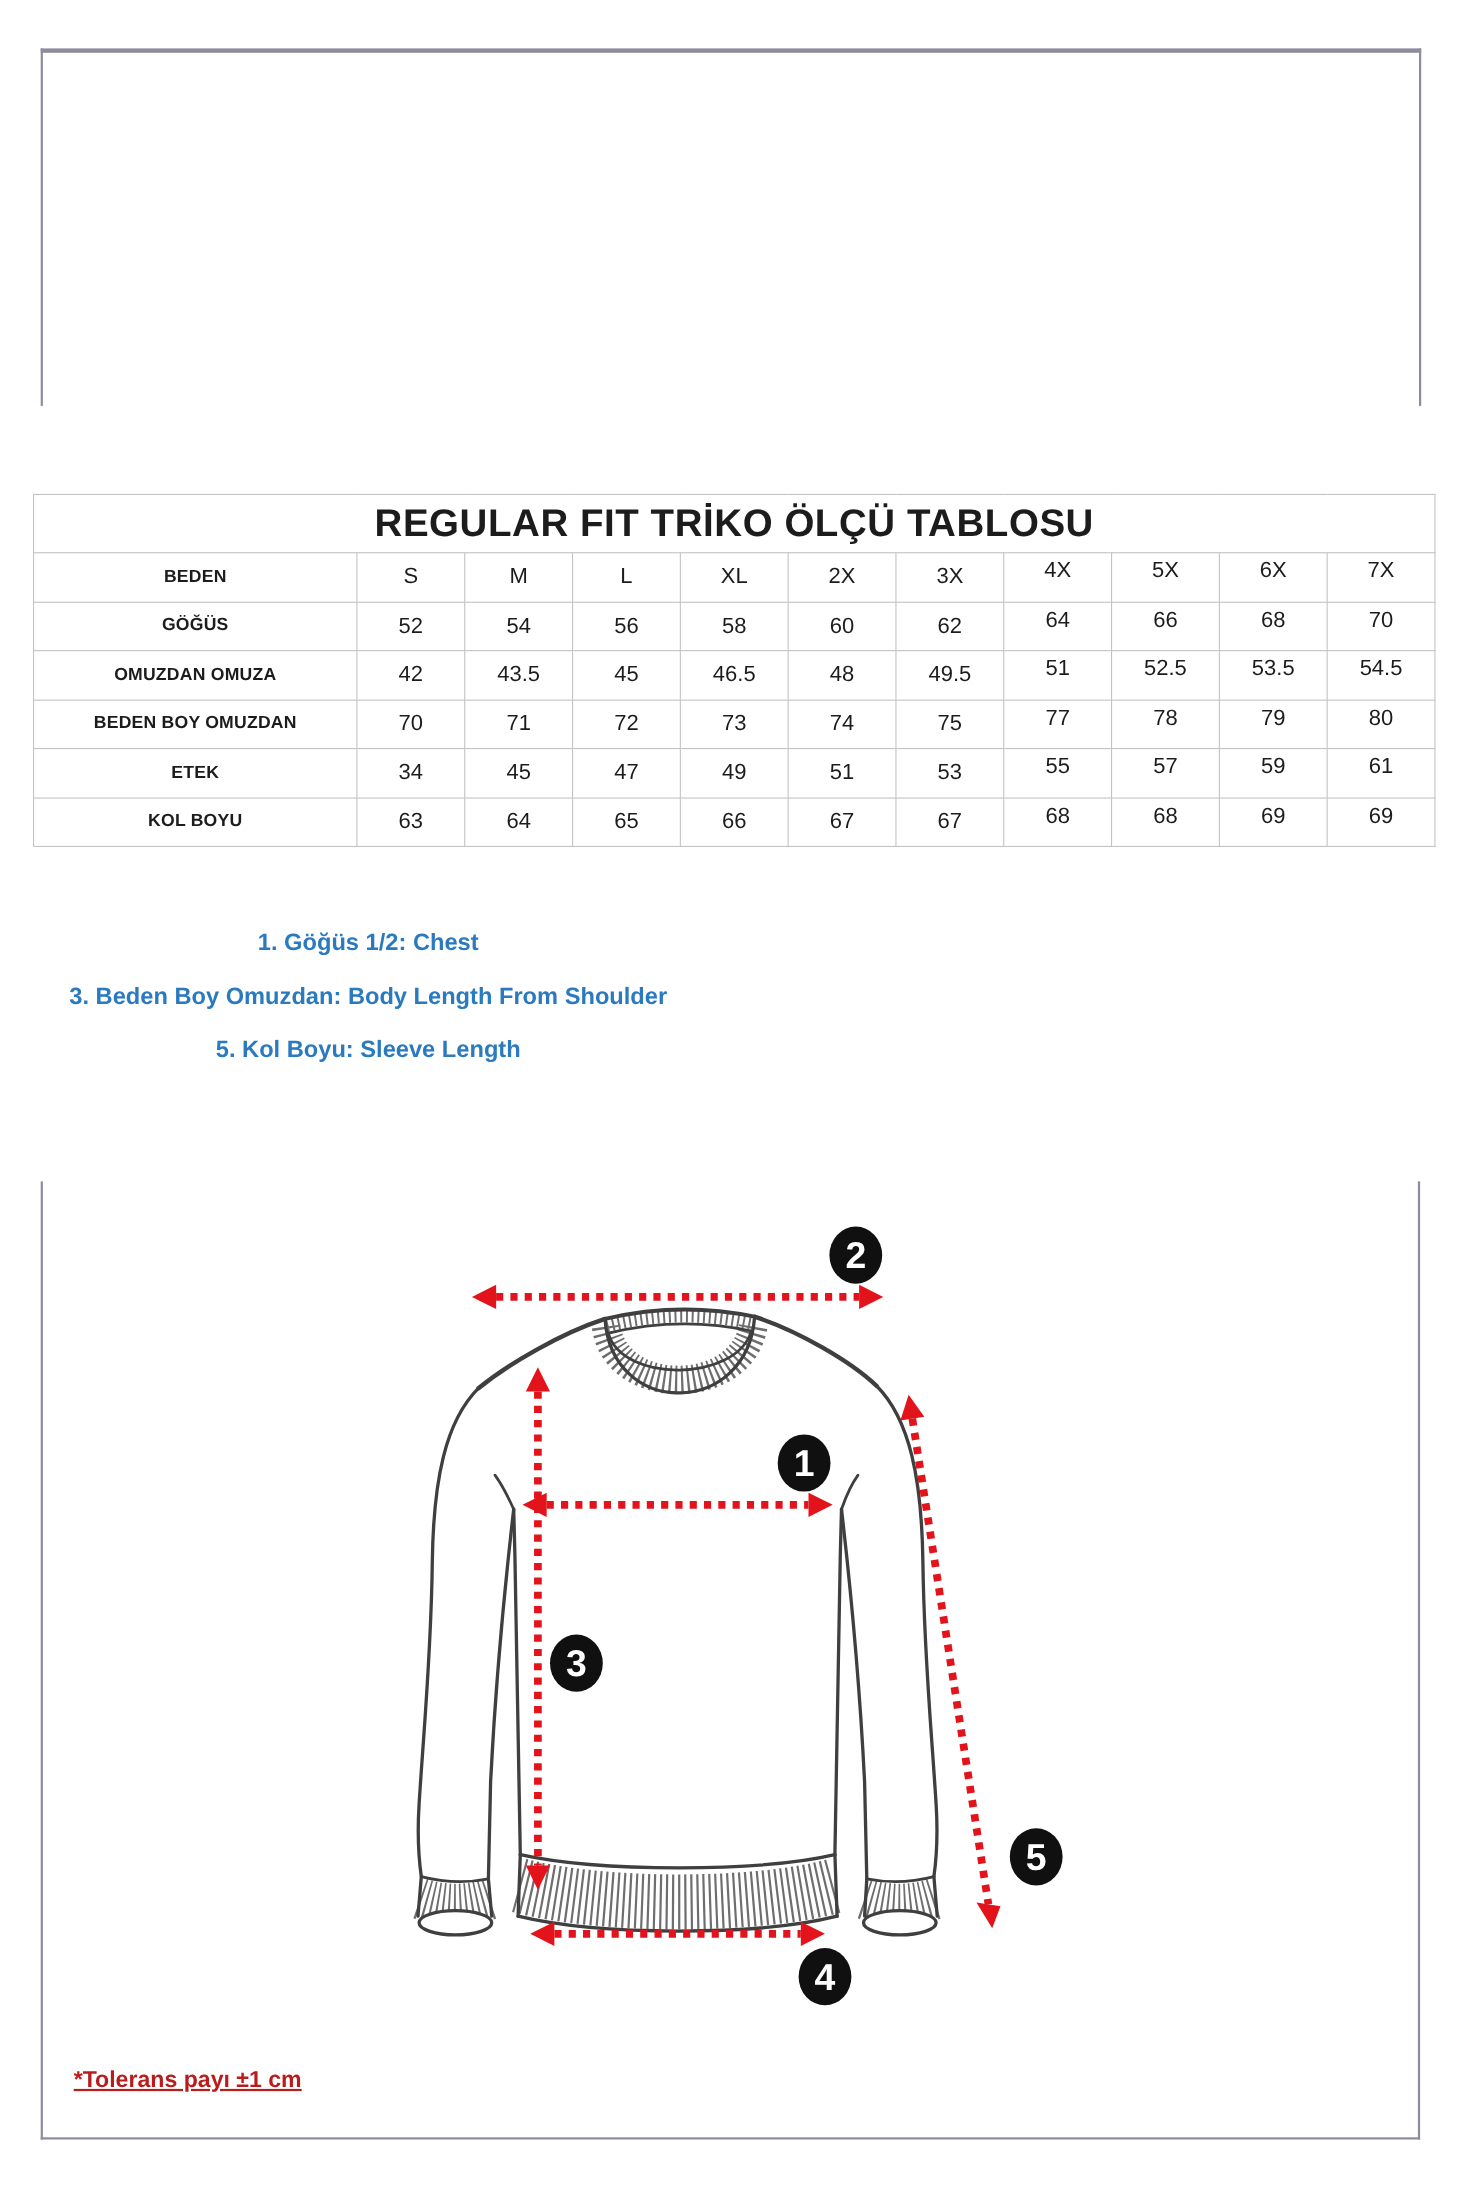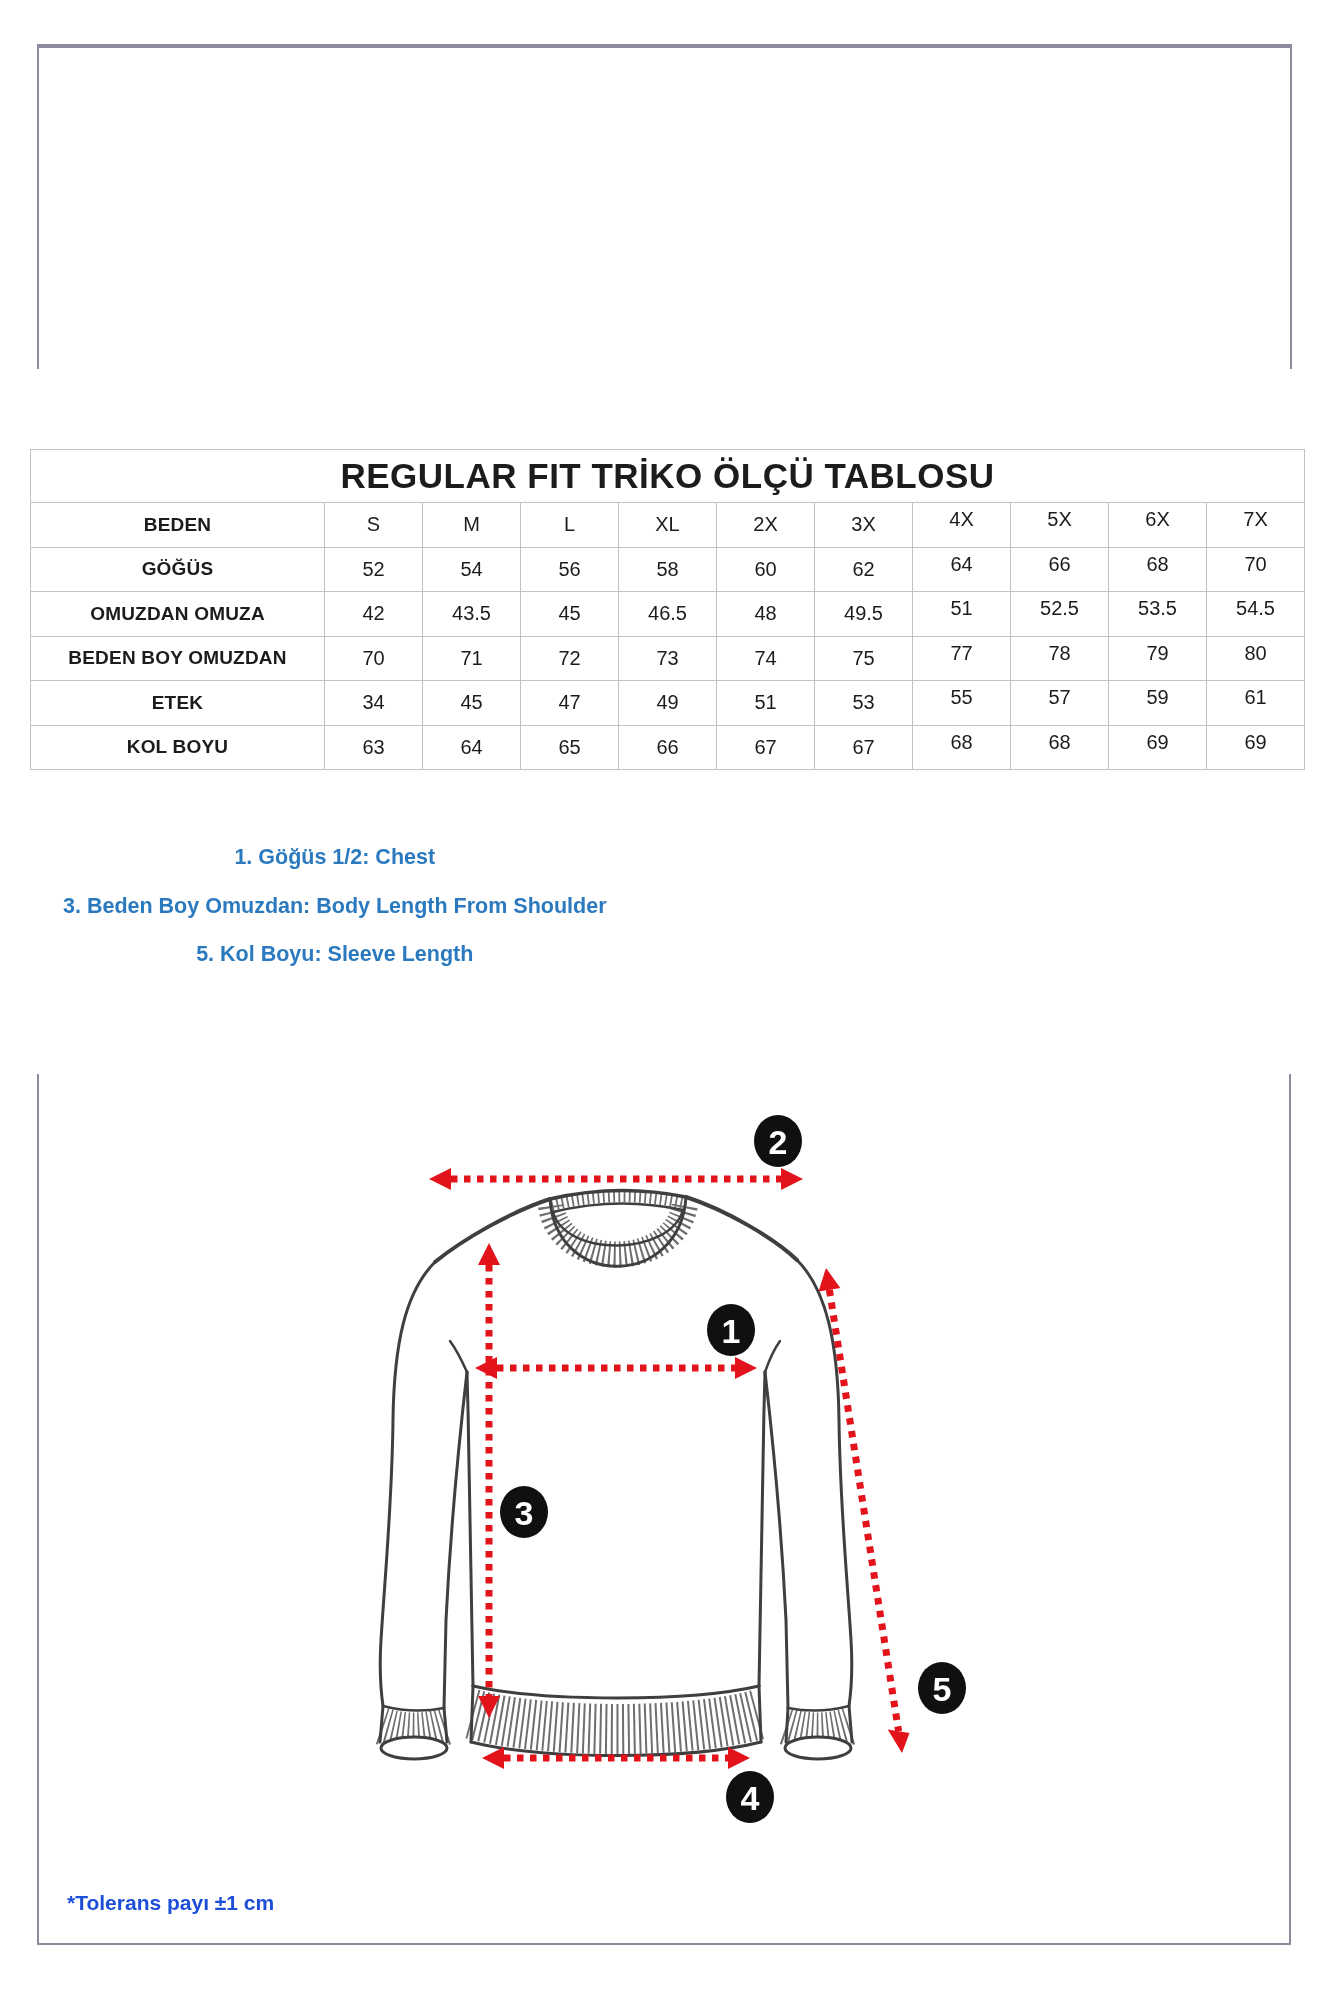--- a/index.html
+++ b/index.html
@@ -10,34 +10,34 @@
   .top-box{position:absolute;left:37px;top:44px;width:1251px;height:321px;
     border-top:4px solid #8e8c9c;border-left:2px solid #8e8c9c;border-right:2px solid #8e8c9c;}
 
   
   table.size-table{position:absolute;left:30px;top:449px;width:1274px;border-collapse:collapse;
     table-layout:fixed;border:1px solid #b0b0b0;}
   table.size-table td,table.size-table th{border:1px solid #c3c3c3;padding:0;text-align:center;
     vertical-align:middle;color:#1c1c1c;background:#fff;}
   td.title-cell{height:52px;font-size:35px;font-weight:600;letter-spacing:.5px;color:#3180c3;}
   tr.data-row td,tr.data-row th{height:43.5px;}
-  th.row-label{text-align:left;padding-left:16px;font-size:19px;font-weight:600;letter-spacing:.2px;}
+  th.row-label{text-align:left;padding-left:16px;font-size:16px;font-weight:600;letter-spacing:.2px;}
   th.row-label.first{font-weight:800;}
   td.num{font-size:20px;font-weight:500;}
   .raised{transform:translateY(-5px);display:inline-block;}
 
   
   .legend{position:absolute;left:63px;top:833px;color:#2b7abf;font-size:21.5px;font-weight:600;}
   .legend div{line-height:48.6px;white-space:pre;text-align:center;}
 
   
   .diagram-box{position:absolute;left:37px;top:1074px;width:1250px;height:869px;
     border-left:2px solid #8e8c9c;border-right:2px solid #8e8c9c;border-bottom:2px solid #8e8c9c;}
   .diagram-box svg{position:absolute;left:-2px;top:0;width:1254px;height:871px;display:block;}
-  .tolerance-note{position:absolute;left:28px;bottom:28px;color:#1d4ed8;font-size:21px;font-weight:600;}
+  .tolerance-note{position:absolute;left:28px;bottom:40px;color:#b91c1c;font-size:21px;font-weight:600;text-decoration:underline;}
 </style>
 </head>
 <body>
 
 <div class="page">
 
   <div class="top-box"></div>
 
   <table class="size-table">
     <colgroup>

